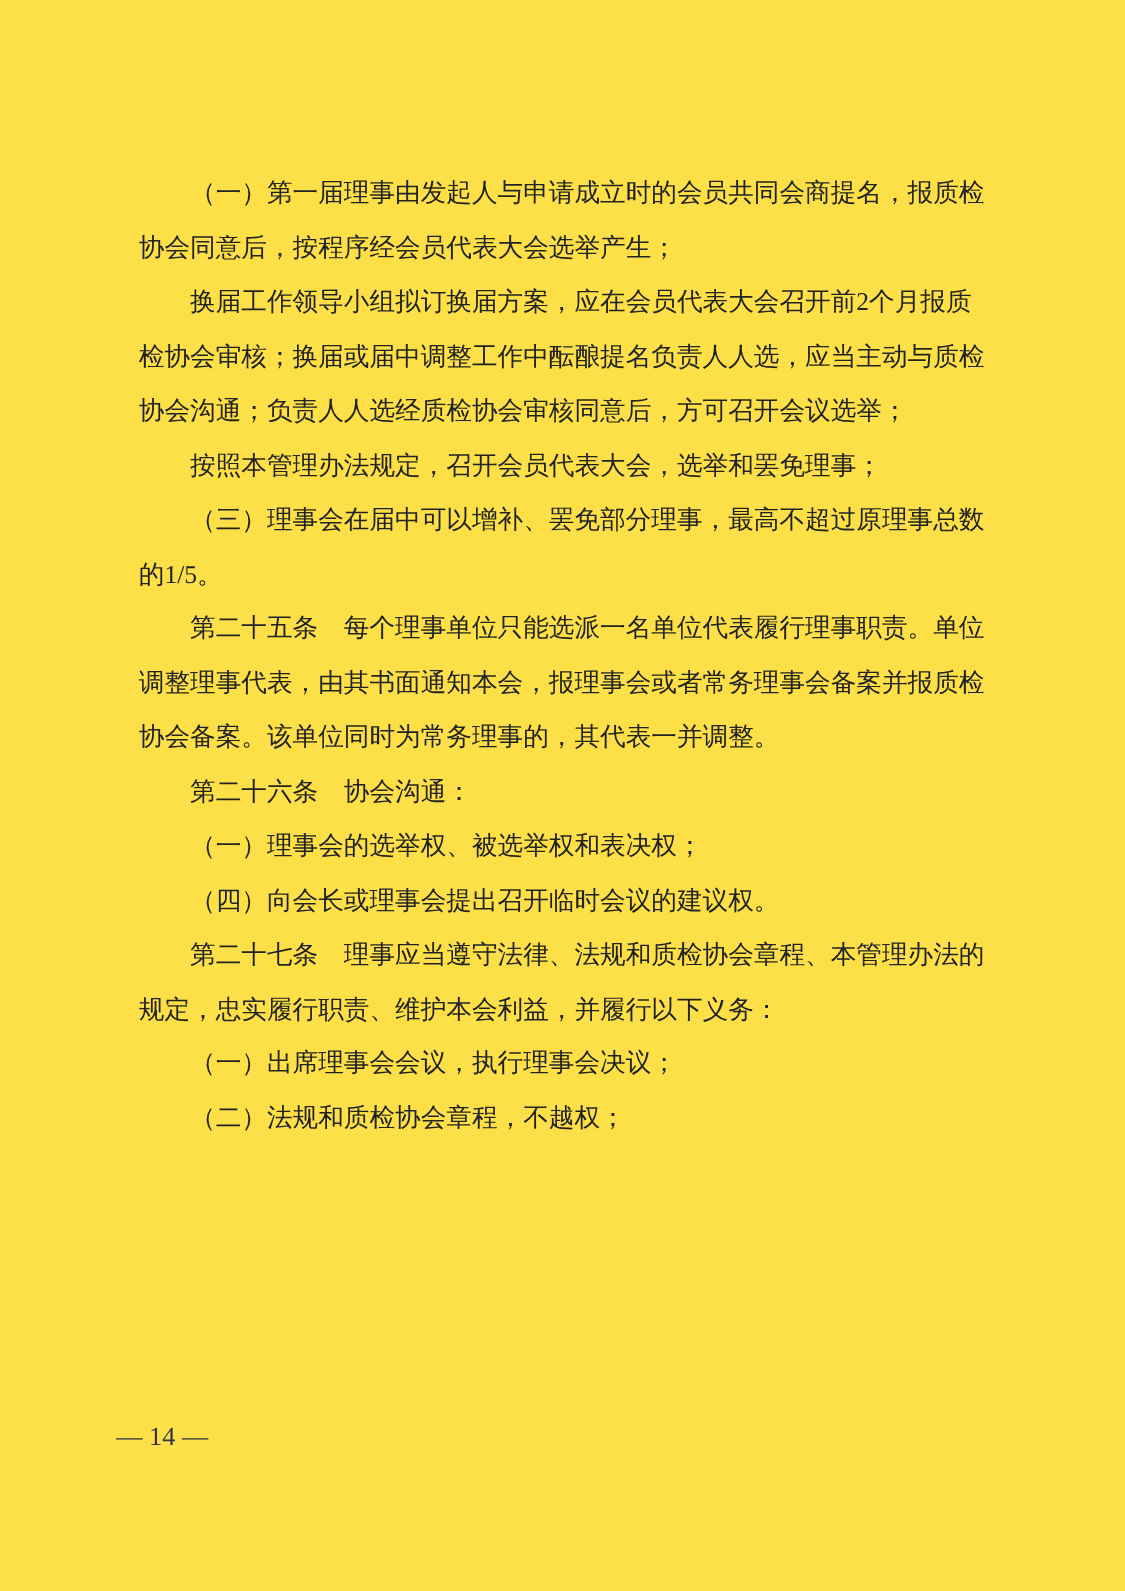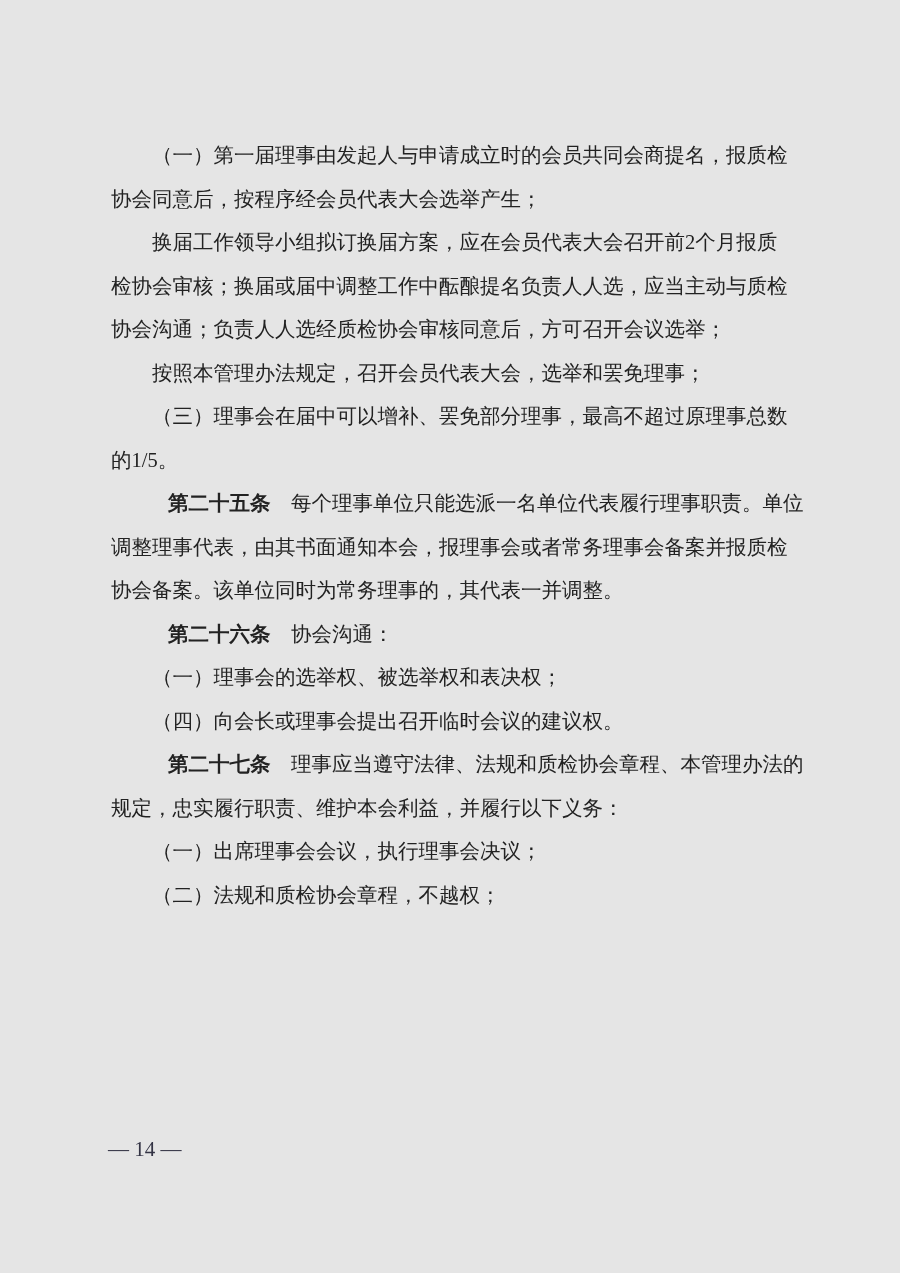--- a/index.html
+++ b/index.html
@@ -1,44 +1,44 @@
 <!DOCTYPE html>
 <html lang="zh"><head>
 <meta charset="utf-8">
 <style>
   html, body { margin: 0; padding: 0; background: #ffffff; }
   .page {
     position: relative;
     width: 900px;
     height: 1273px;
-    background: #e5e5e5;
+    background: #fde047;
     overflow: hidden;
     font-family: "Liberation Serif", "DejaVu Serif", serif;
   }
   .content {
     position: absolute;
     left: 111px;
     top: 134px;
     width: 740px;
     font-size: 20.5px;
     line-height: 43.5px;
     color: #222222;
     text-align: left;
   }
   .content p {
     margin: 0;
     padding: 0;
     text-indent: 2em;
     white-space: pre-wrap;
     word-break: break-all;
   }
-  .lead { font-weight: 700; margin-left: 16px; }
+  .lead { font-weight: 400; }
   .page-footer {
     position: absolute;
-    left: 108px;
+    left: 93px;
     top: 1136px;
     font-size: 21px;
     line-height: 26px;
     color: #333344;
     white-space: pre;
   }
 </style>
 </head>
 <body>
 

